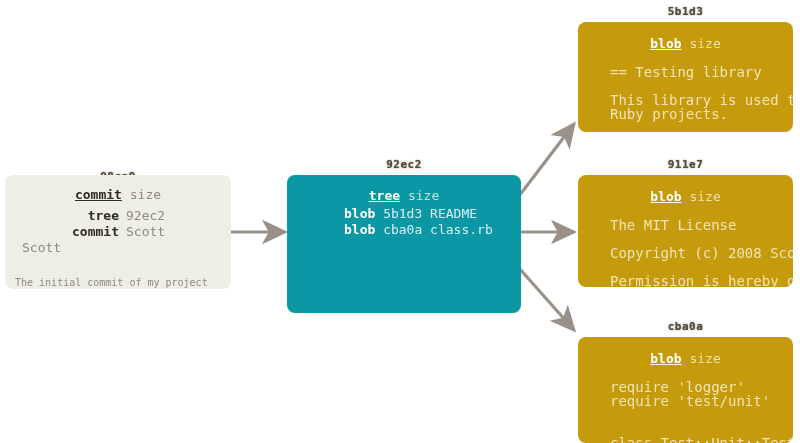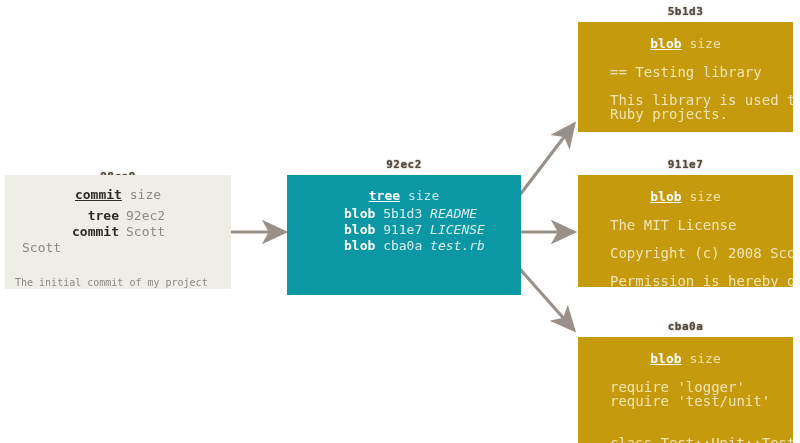--- a/index.html
+++ b/index.html
@@ -30,20 +30,21 @@
     text-shadow: 0 0 1.1px rgba(120,110,95,0.95), 0 0 2.2px rgba(150,140,120,0.55);
     filter: blur(0.55px);
     opacity: 0.95;
   }
 
   
   .obj-box {
     position: absolute;
     box-sizing: border-box;
     overflow: hidden;
+    border-radius: 8px;
   }
   .obj-box.commit {
     background: #eeeee6;
   }
   .obj-box.tree {
     background: #0b98a4;
   }
   .obj-box.blob {
     background: #c59a0c;
   }
@@ -109,21 +110,20 @@
   .entry-row { white-space: nowrap; }
   .entry-row .etype {
     color: #ffffff;
     font-weight: bold;
   }
   .entry-row .ehash {
     color: #d8f0f2;
   }
   .entry-row .ename {
     color: #d8f0f2;
-    font-style: italic;
   }
 
   
   .blob-body {
     margin-top: 14px;
     padding-left: 22px;
     font-size: 14px;
     line-height: 14px;
     color: #f2e4b4;
     white-space: pre;
@@ -189,42 +189,37 @@
       <div class="field-row">
         <span class="field-val">Scott</span>
       </div>
     </div>
 
     <div class="commit-msg">The initial commit of my project</div>
   </div>
 
   <div class="hash-label" style="left:287px; top:158px; width:234px;">92ec2</div>
 
-  <div class="obj-box tree" style="left:287px; top:175px; width:234px; height:120px; padding:13px 10px 0 10px;">
+  <div class="obj-box tree" style="left:287px; top:175px; width:234px; height:138px; padding:13px 10px 0 10px;">
 
     <div class="box-head">
       <span class="kw">tree</span>
       <span class="sz">size</span>
     </div>
 
     <div class="entries">
       <div class="entry-row">
         <span class="etype">blob</span>
         <span class="ehash">5b1d3</span>
         <span class="ename">README</span>
       </div>
       <div class="entry-row">
         <span class="etype">blob</span>
-        <span class="ehash">911e7</span>
-        <span class="ename">LICENSE</span>
-      </div>
-      <div class="entry-row">
-        <span class="etype">blob</span>
         <span class="ehash">cba0a</span>
-        <span class="ename">test.rb</span>
+        <span class="ename">class.rb</span>
       </div>
     </div>
   </div>
 
   <div class="hash-label" style="left:578px; top:5px; width:215px;">5b1d3</div>
 
   <div class="obj-box blob" style="left:578px; top:22px; width:215px; height:110px; padding:14px 10px 0 10px;">
     <div class="box-head">
       <span class="kw">blob</span>
       <span class="sz">size</span>

